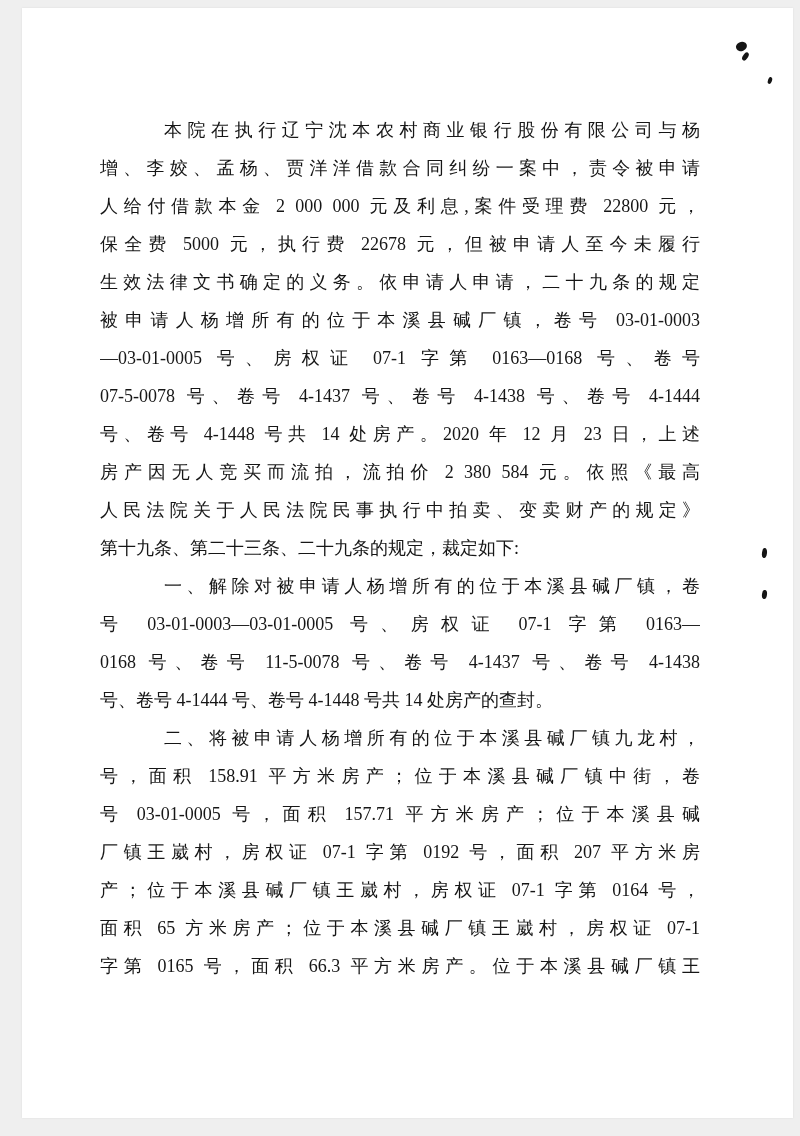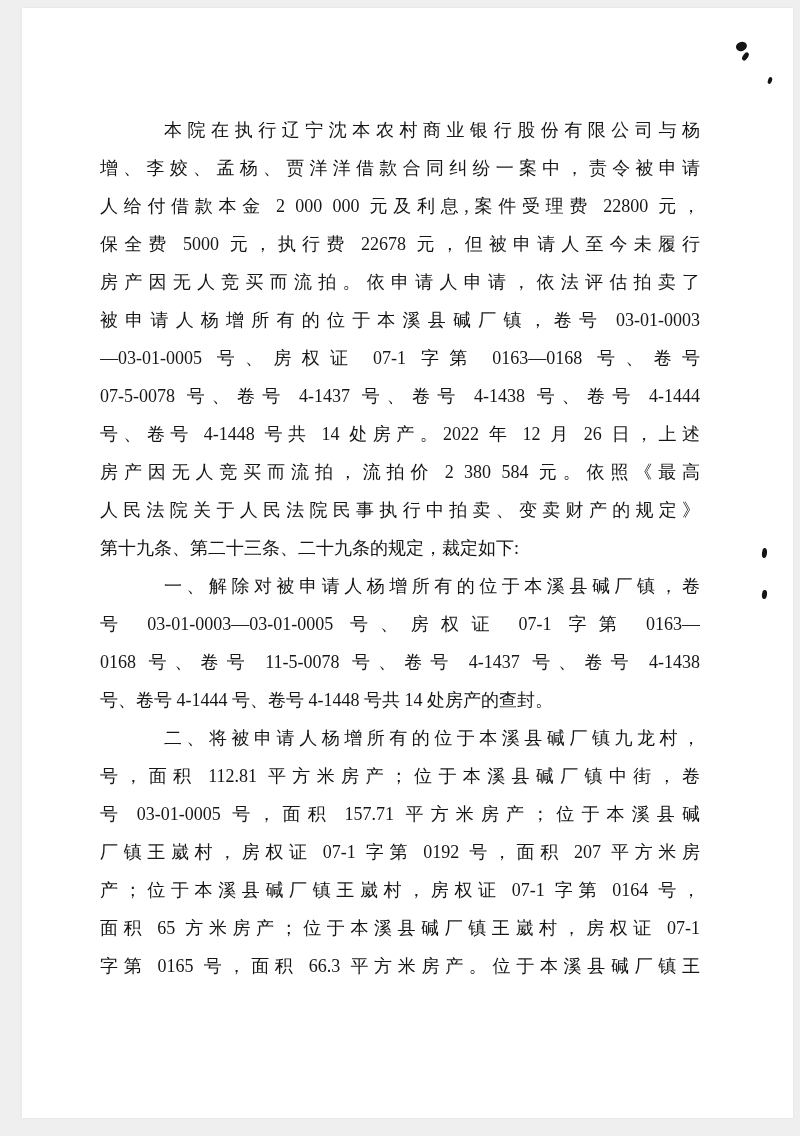--- a/index.html
+++ b/index.html
@@ -56,34 +56,34 @@
 </style>
 </head>
 <body>
 
 <div class="page">
   <div class="textblock" style="color: rgb(22, 22, 22);">
       <div class="line indent just">本院在执行辽宁沈本农村商业银行股份有限公司与杨</div>
       <div class="line just">增、李姣、孟杨、贾洋洋借款合同纠纷一案中，责令被申请</div>
       <div class="line just">人给付借款本金 2 000 000 元及利息,案件受理费 22800 元，</div>
       <div class="line just">保全费 5000 元，执行费 22678 元，但被申请人至今未履行</div>
-      <div class="line just">房产因无人竞买而流拍。依申请人申请，依法评估拍卖了</div>
+      <div class="line just">生效法律文书确定的义务。依申请人申请，二十九条的规定</div>
       <div class="line just">被申请人杨增所有的位于本溪县碱厂镇，卷号 03-01-0003</div>
       <div class="line just">—03-01-0005 号、房权证 07-1 字第 0163—0168 号、卷号</div>
       <div class="line just">07-5-0078 号、卷号 4-1437 号、卷号 4-1438 号、卷号 4-1444</div>
-      <div class="line just">号、卷号 4-1448 号共 14 处房产。2022 年 12 月 26 日，上述</div>
+      <div class="line just">号、卷号 4-1448 号共 14 处房产。2020 年 12 月 23 日，上述</div>
       <div class="line just">房产因无人竞买而流拍，流拍价 2 380 584 元。依照《最高</div>
       <div class="line just">人民法院关于人民法院民事执行中拍卖、变卖财产的规定》</div>
       <div class="line">第十九条、第二十三条、二十九条的规定，裁定如下:</div>
       <div class="line indent just">一、解除对被申请人杨增所有的位于本溪县碱厂镇，卷</div>
       <div class="line just">号 03-01-0003—03-01-0005 号、房权证 07-1 字第 0163—</div>
       <div class="line just">0168 号、卷号 11-5-0078 号、卷号 4-1437 号、卷号 4-1438</div>
       <div class="line">号、卷号 4-1444 号、卷号 4-1448 号共 14 处房产的查封。</div>
       <div class="line indent just">二、将被申请人杨增所有的位于本溪县碱厂镇九龙村，</div>
-      <div class="line just">号，面积 112.81 平方米房产；位于本溪县碱厂镇中街，卷</div>
+      <div class="line just">号，面积 158.91 平方米房产；位于本溪县碱厂镇中街，卷</div>
       <div class="line just">号 03-01-0005 号，面积 157.71 平方米房产；位于本溪县碱</div>
       <div class="line just">厂镇王崴村，房权证 07-1 字第 0192 号，面积 207 平方米房</div>
       <div class="line just">产；位于本溪县碱厂镇王崴村，房权证 07-1 字第 0164 号，</div>
       <div class="line just">面积 65 方米房产；位于本溪县碱厂镇王崴村，房权证 07-1</div>
       <div class="line just">字第 0165 号，面积 66.3 平方米房产。位于本溪县碱厂镇王</div>
     </div>
 <div class="ink" style="left: 714px; top: 34px; width: 11px; height: 9px; background: rgb(21, 21, 21); transform: rotate(-25deg);"></div>
     <div class="ink" style="left: 721px; top: 44px; width: 5px; height: 9px; background: rgb(21, 21, 21); transform: rotate(35deg);"></div>
     <div class="ink" style="left: 746px; top: 69px; width: 4px; height: 7px; background: rgb(21, 21, 21); transform: rotate(20deg);"></div>
     <div class="ink" style="left: 740px; top: 540px; width: 5px; height: 10px; background: rgb(21, 21, 21); transform: rotate(8deg);"></div>

